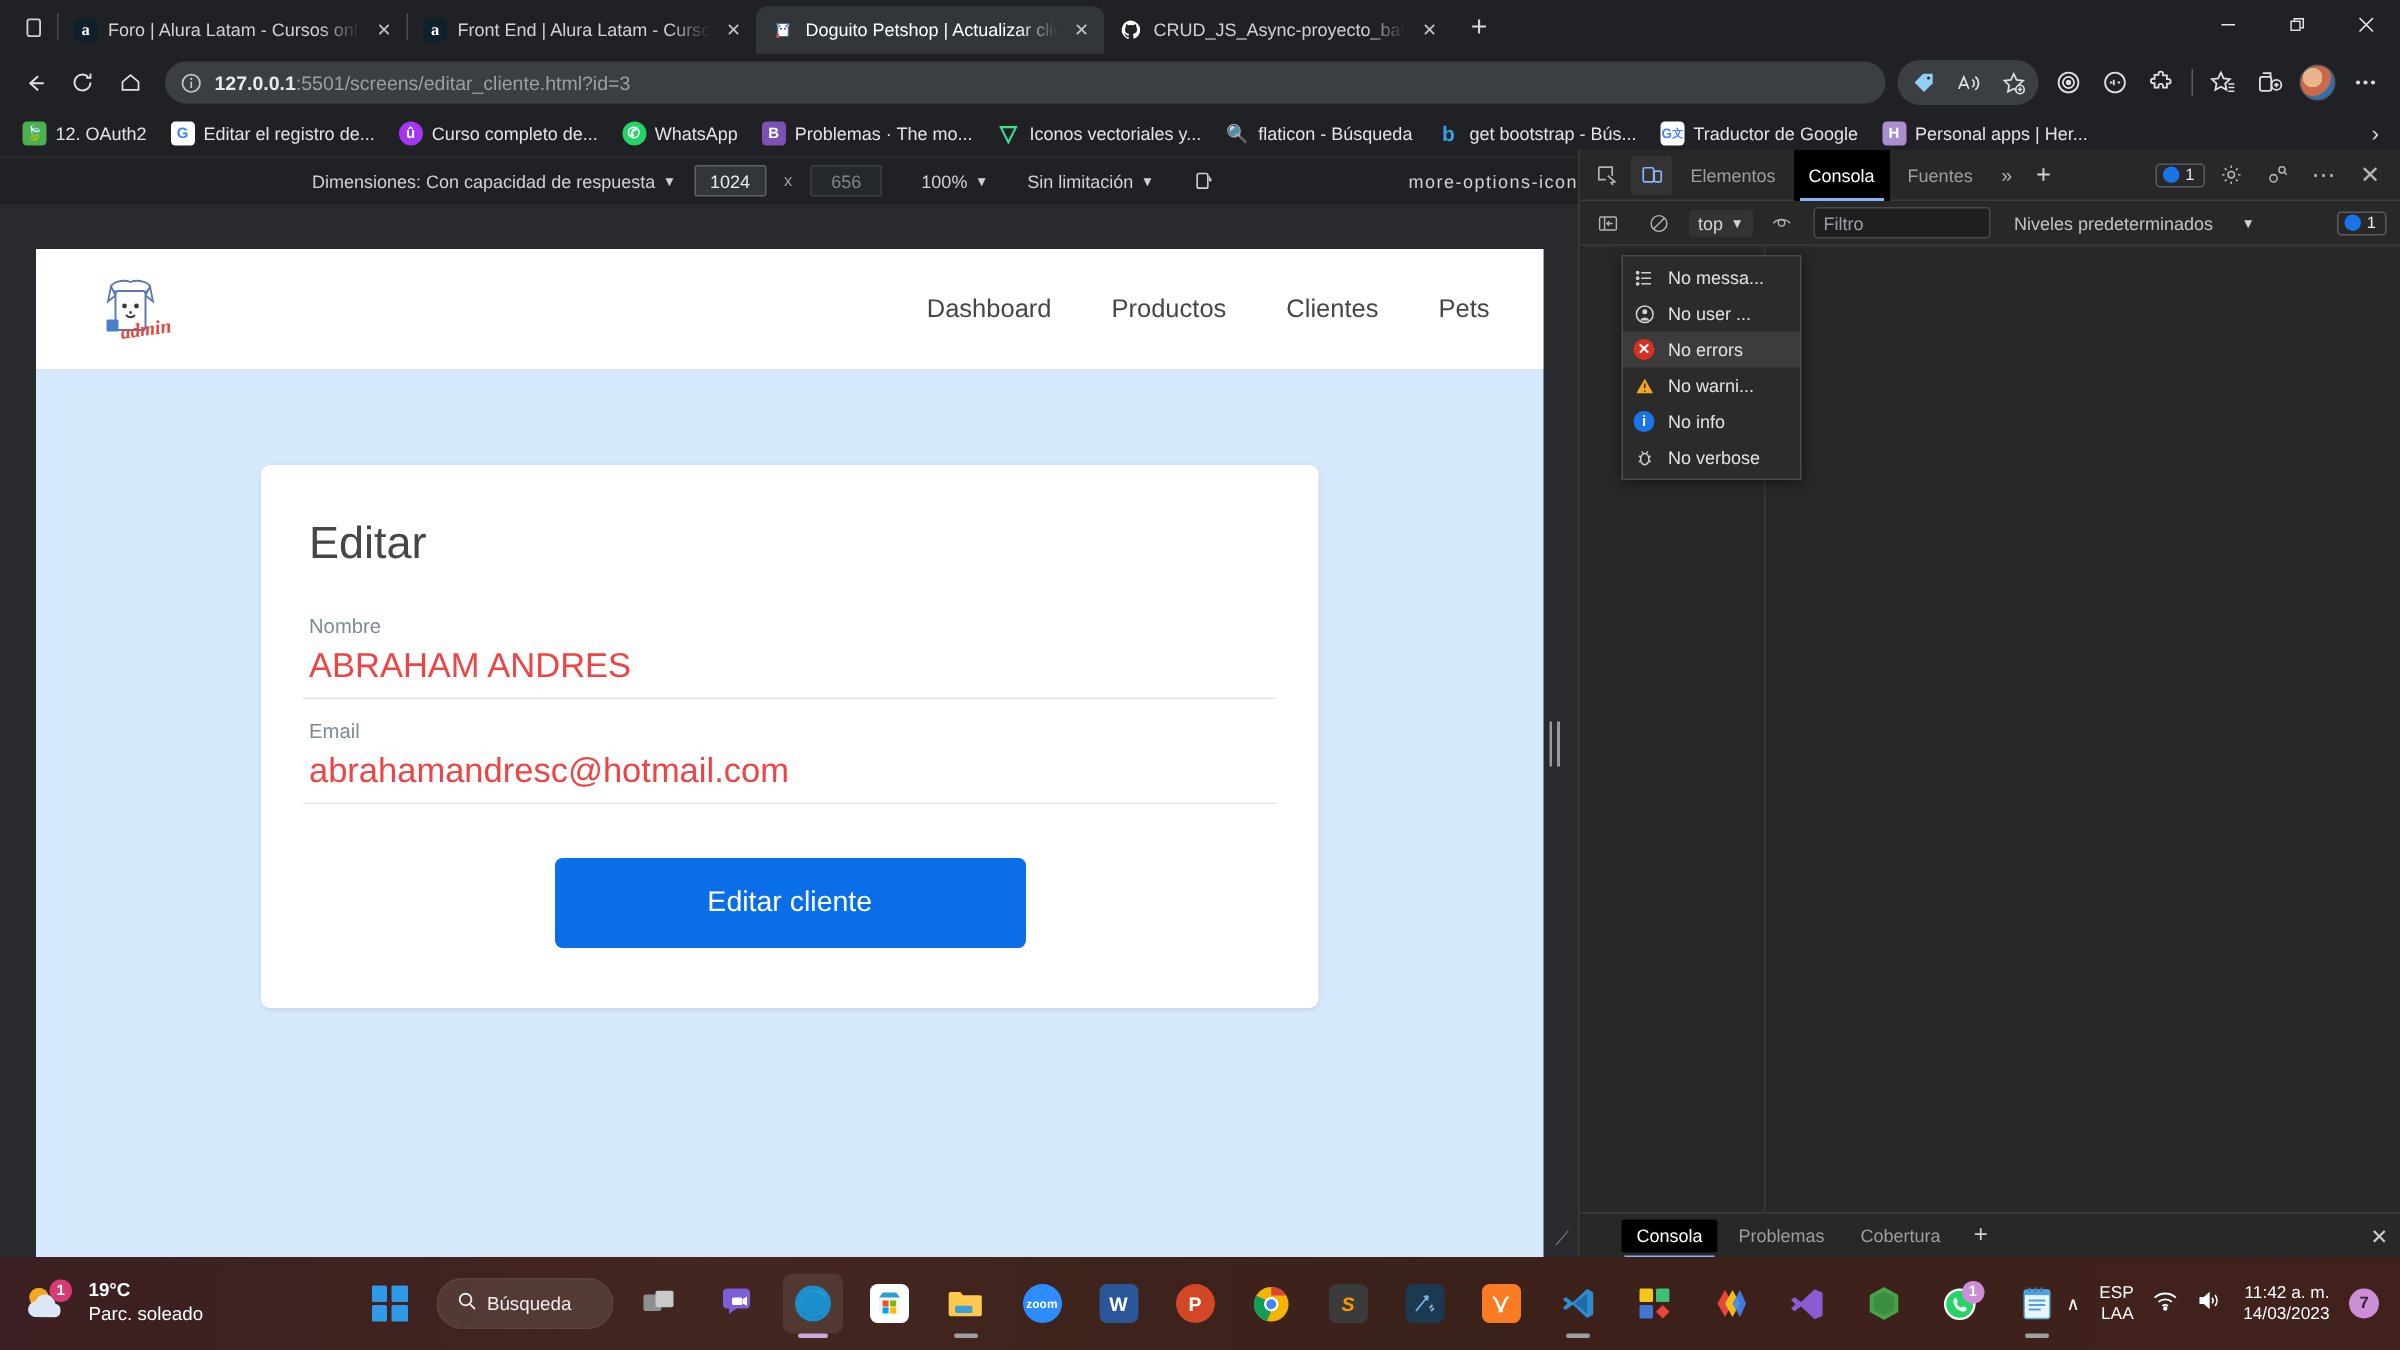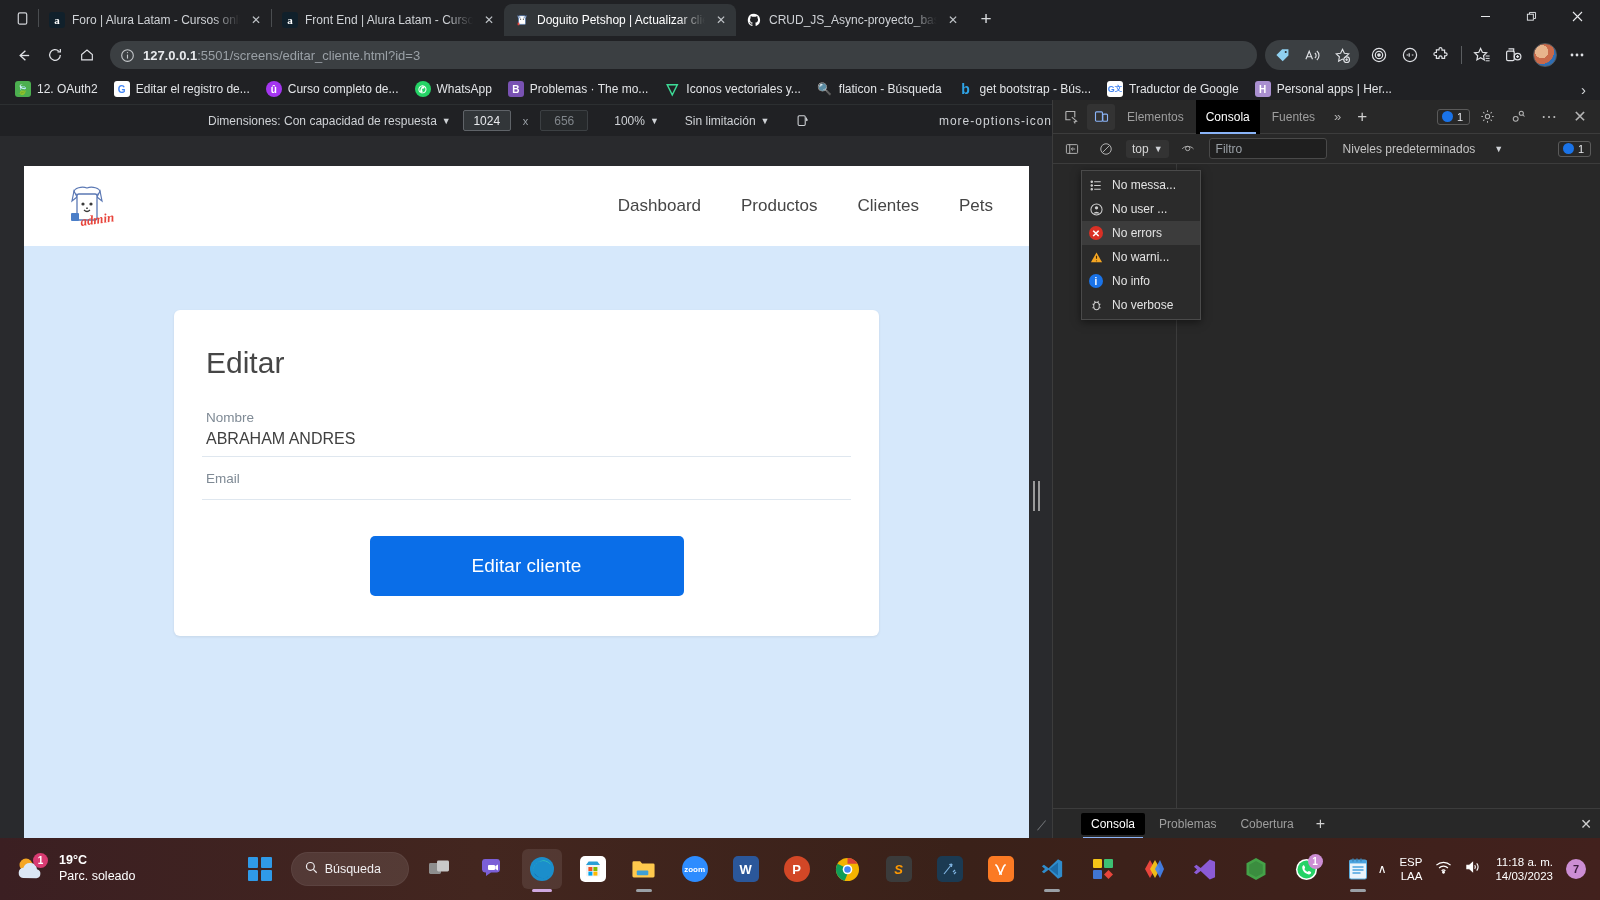--- a/index.html
+++ b/index.html
@@ -156,21 +156,21 @@
   .card {
     width: 705px; margin: 64px auto 0; background: #fff; border-radius: 6px;
     padding: 36px 28px 40px; box-shadow: 0 1px 3px rgba(0,0,0,.08);
   }
   .card h1 {
     font-size: 30px; font-weight: 400; color: #464646; margin-bottom: 24px;
     padding-left: 4px;
   }
   .field { margin-bottom: 8px; padding: 6px 4px 8px; border-bottom: 1px solid #dfe7ef; }
   .field label { display: block; font-size: 13.5px; color: #7f8a95; margin-bottom: 5px; }
-  .field .val { font-size: 16px; color: #404040; }
+  .field .val { font-size: 23px; color: #ef4444; }
   .btn-primary {
     display: block; width: 314px; margin: 36px auto 0; height: 60px;
     background: #0a6ee8; color: #fff; border: none; border-radius: 5px;
     font-size: 19px; font-family: "Liberation Sans", sans-serif; cursor: pointer;
   }
   .vp-handle-right {
     position: absolute; left: 1033px; top: 345px;
     width: 8px; height: 30px;
     background:
       linear-gradient(to right, #9a9a9a 0 2px, transparent 2px 5px, #9a9a9a 5px 7px, transparent 7px);
@@ -583,20 +583,21 @@
         <div class="card">
           <h1>Editar</h1>
 
           <div class="field">
             <label>Nombre</label>
             <div class="val">ABRAHAM ANDRES</div>
           </div>
 
           <div class="field">
             <label>Email</label>
+            <div class="val">abrahamandresc@hotmail.com</div>
           </div>
 
           <button class="btn-primary">Editar cliente</button>
         </div>
       </div>
 
       <div class="vp-handle-right"></div>
 
       <div class="resize-corner">⟋</div>
     </div>
@@ -973,20 +974,20 @@
           <circle cx="9" cy="12.6" r="0.9" fill="#fff"></circle>
         </svg>
       </span>
       <span>
         <svg width="17" height="14" viewBox="0 0 18 14" fill="none" stroke="#fff" stroke-width="1.2">
           <path d="M2 5.2h2.6L8 2.2v9.6L4.6 8.8H2z" fill="#fff"></path>
           <path d="M10.3 5a3.4 3.4 0 0 1 0 4M12.4 3.2a6.2 6.2 0 0 1 0 7.6"></path>
         </svg>
       </span>
       <div class="clock">
-        <div>11:18 a. m.</div>
+        <div>11:42 a. m.</div>
         <div>14/03/2023</div>
       </div>
       <div class="notifdot">7</div>
     </div>
   </div>
 
 </div>
 
 </body></html>

